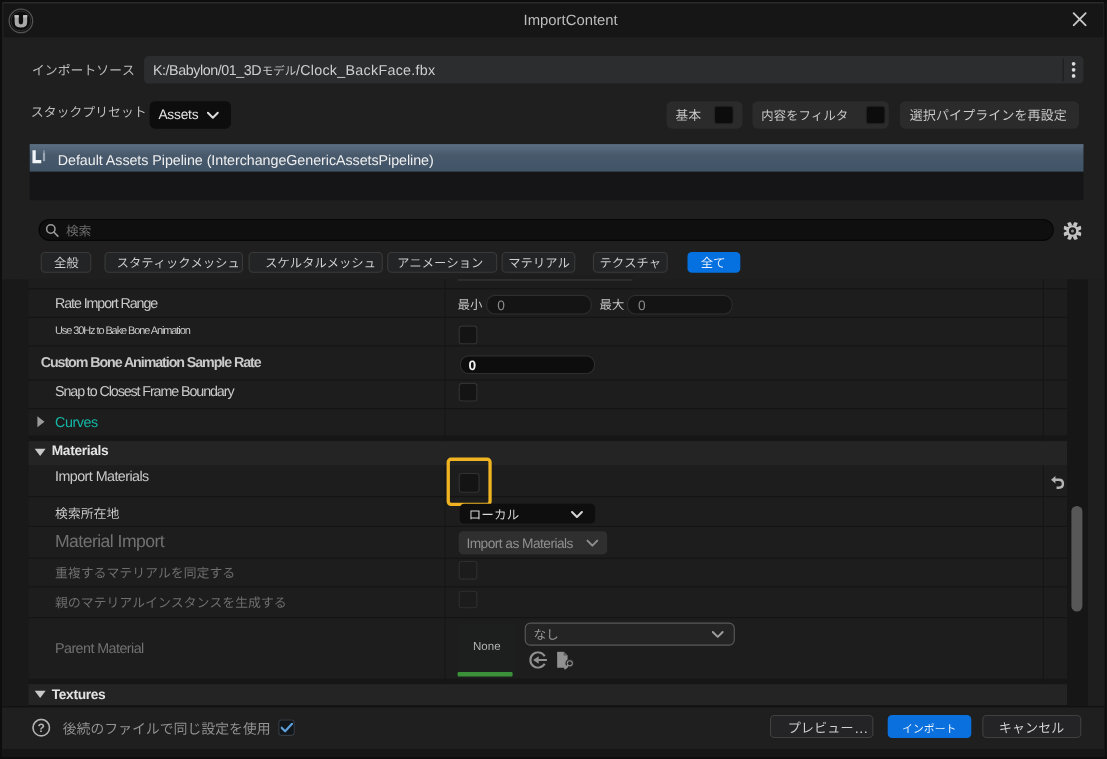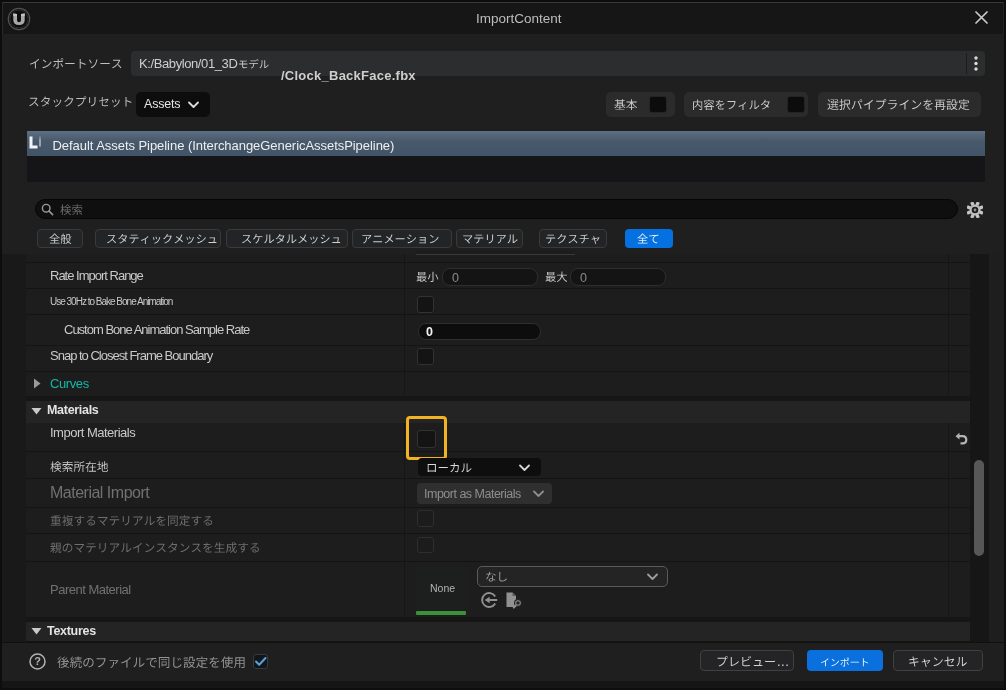--- a/index.html
+++ b/index.html
@@ -31,21 +31,21 @@
     </g>
   </svg>
 <div style="position:absolute;left:131px;top:51px;width:854px;height:25px;background:#2c2d2e;border-radius:4px;"></div>
 <div style="position:absolute;left:966px;top:53px;width:1px;height:21px;background:#1d1d1e;"></div>
 <div style="position:absolute;left:139px;top:56px;font-size:13px;color:#cecece;letter-spacing:-0.4px;font-weight:400;white-space:pre;">K:/Babylon/01_3D</div>
 <svg style="position:absolute;left:237.5px;top:57.3px;" width="33" height="15">
     <g transform="translate(0,11)">
       <path d="M1.9 -7.4Q2.1 -7.4 2.3 -7.4Q2.6 -7.3 2.8 -7.3Q3 -7.3 3.4 -7.3Q3.8 -7.3 4.3 -7.3Q4.7 -7.3 5.3 -7.3Q5.8 -7.3 6.3 -7.3Q6.8 -7.3 7.2 -7.3Q7.6 -7.3 7.8 -7.3Q8 -7.3 8.2 -7.4Q8.4 -7.4 8.6 -7.4V-6.6Q8.4 -6.6 8.2 -6.6Q8 -6.6 7.8 -6.6Q7.6 -6.6 7.2 -6.6Q6.8 -6.6 6.3 -6.6Q5.8 -6.6 5.2 -6.6Q4.7 -6.6 4.2 -6.6Q3.7 -6.6 3.3 -6.6Q3 -6.6 2.8 -6.6Q2.6 -6.6 2.3 -6.6Q2.1 -6.6 1.9 -6.6ZM5.1 -4Q5.1 -3.8 5.1 -3.4Q5.1 -3 5.1 -2.6Q5.1 -2.3 5.1 -2Q5.1 -1.7 5.1 -1.5Q5.1 -1.1 5.4 -0.9Q5.7 -0.7 6.4 -0.7Q7.1 -0.7 7.8 -0.7Q8.4 -0.7 9.1 -0.8L9.1 0.1Q8.7 0.1 8.2 0.1Q7.7 0.1 7.3 0.1Q6.8 0.2 6.3 0.2Q5.5 0.2 5 -0Q4.6 -0.2 4.4 -0.5Q4.2 -0.8 4.2 -1.2Q4.2 -1.5 4.2 -1.9Q4.2 -2.2 4.2 -2.6Q4.2 -3 4.2 -3.4Q4.2 -3.8 4.2 -4.1Q4.2 -4.2 4.2 -4.5Q4.2 -4.8 4.2 -5.1Q4.2 -5.4 4.2 -5.8Q4.2 -6.1 4.2 -6.4Q4.2 -6.7 4.2 -6.8L5.1 -6.8Q5.1 -6.7 5.1 -6.4Q5.1 -6.1 5.1 -5.7Q5.1 -5.4 5.1 -5Q5.1 -4.7 5.1 -4.4Q5.1 -4.1 5.1 -4ZM1.2 -4.4Q1.4 -4.4 1.7 -4.4Q2 -4.4 2.2 -4.4Q2.3 -4.4 2.7 -4.4Q3.1 -4.4 3.7 -4.4Q4.2 -4.4 4.8 -4.4Q5.4 -4.4 6 -4.4Q6.6 -4.4 7.2 -4.4Q7.7 -4.4 8.1 -4.4Q8.4 -4.4 8.6 -4.4Q8.7 -4.4 8.8 -4.4Q9 -4.4 9.2 -4.4Q9.3 -4.4 9.4 -4.4L9.4 -3.6Q9.3 -3.6 9 -3.6Q8.8 -3.6 8.6 -3.6Q8.4 -3.6 8.1 -3.6Q7.7 -3.6 7.2 -3.6Q6.6 -3.6 6 -3.6Q5.4 -3.6 4.8 -3.6Q4.2 -3.6 3.7 -3.6Q3.1 -3.6 2.7 -3.6Q2.3 -3.6 2.2 -3.6Q2 -3.6 1.7 -3.6Q1.4 -3.6 1.2 -3.6Z M12.5 -7.6Q12.7 -7.6 13 -7.6Q13.2 -7.5 13.5 -7.5Q13.6 -7.5 14 -7.5Q14.4 -7.5 14.8 -7.5Q15.3 -7.5 15.7 -7.5Q16.2 -7.5 16.5 -7.5Q16.9 -7.5 17.1 -7.5Q17.3 -7.5 17.5 -7.6Q17.8 -7.6 18 -7.6V-6.7Q17.8 -6.8 17.5 -6.8Q17.3 -6.8 17.1 -6.8Q16.9 -6.8 16.5 -6.8Q16.2 -6.8 15.7 -6.8Q15.3 -6.8 14.8 -6.8Q14.4 -6.8 14 -6.8Q13.6 -6.8 13.5 -6.8Q13.2 -6.8 13 -6.8Q12.7 -6.8 12.5 -6.7ZM11.3 -5Q11.5 -5 11.7 -5Q11.9 -4.9 12.2 -4.9Q12.3 -4.9 12.7 -4.9Q13.1 -4.9 13.7 -4.9Q14.3 -4.9 14.9 -4.9Q15.6 -4.9 16.3 -4.9Q16.9 -4.9 17.5 -4.9Q18.1 -4.9 18.5 -4.9Q18.9 -4.9 19 -4.9Q19.2 -4.9 19.4 -5Q19.6 -5 19.8 -5V-4.1Q19.6 -4.1 19.4 -4.1Q19.2 -4.2 19 -4.2Q18.9 -4.2 18.5 -4.2Q18.1 -4.2 17.5 -4.2Q16.9 -4.2 16.3 -4.2Q15.6 -4.2 14.9 -4.2Q14.3 -4.2 13.7 -4.2Q13.1 -4.2 12.7 -4.2Q12.3 -4.2 12.2 -4.2Q11.9 -4.2 11.7 -4.1Q11.5 -4.1 11.3 -4.1ZM16.2 -4.6Q16.2 -3.6 16 -2.8Q15.9 -2 15.5 -1.3Q15.4 -1 15 -0.6Q14.7 -0.3 14.3 0.1Q13.9 0.4 13.5 0.6L12.7 0Q13.3 -0.2 13.9 -0.7Q14.4 -1.1 14.7 -1.6Q15.1 -2.2 15.2 -2.9Q15.3 -3.7 15.3 -4.6ZM18.6 -8.4Q18.7 -8.3 18.9 -8Q19 -7.8 19.2 -7.5Q19.3 -7.2 19.4 -7L18.9 -6.8Q18.7 -7.1 18.5 -7.5Q18.2 -7.9 18 -8.2ZM19.7 -8.9Q19.8 -8.7 20 -8.4Q20.2 -8.2 20.3 -7.9Q20.5 -7.6 20.6 -7.5L20 -7.2Q19.9 -7.5 19.6 -7.9Q19.4 -8.3 19.2 -8.6Z M26.2 -0.2Q26.3 -0.3 26.3 -0.5Q26.3 -0.6 26.3 -0.8Q26.3 -0.9 26.3 -1.3Q26.3 -1.6 26.3 -2.1Q26.3 -2.6 26.3 -3.2Q26.3 -3.9 26.3 -4.5Q26.3 -5.1 26.3 -5.6Q26.3 -6.1 26.3 -6.5Q26.3 -6.9 26.3 -7Q26.3 -7.3 26.3 -7.5Q26.3 -7.7 26.3 -7.8H27.2Q27.2 -7.7 27.2 -7.5Q27.2 -7.3 27.2 -7Q27.2 -6.9 27.2 -6.5Q27.2 -6.1 27.2 -5.6Q27.2 -5.1 27.2 -4.5Q27.2 -3.9 27.2 -3.3Q27.2 -2.7 27.2 -2.2Q27.2 -1.7 27.2 -1.4Q27.2 -1.1 27.2 -1Q27.7 -1.3 28.2 -1.6Q28.8 -2 29.3 -2.5Q29.8 -3 30.2 -3.6L30.7 -2.9Q30.3 -2.3 29.7 -1.7Q29.1 -1.2 28.4 -0.7Q27.8 -0.3 27.2 0Q27 0.1 26.9 0.1Q26.9 0.2 26.8 0.2ZM21.5 -0.3Q22.1 -0.7 22.6 -1.4Q23.1 -2.1 23.3 -2.8Q23.4 -3.2 23.5 -3.7Q23.5 -4.2 23.6 -4.8Q23.6 -5.4 23.6 -6Q23.6 -6.6 23.6 -7Q23.6 -7.2 23.6 -7.4Q23.6 -7.6 23.5 -7.8H24.5Q24.5 -7.7 24.5 -7.6Q24.5 -7.5 24.5 -7.3Q24.4 -7.2 24.4 -7Q24.4 -6.6 24.4 -6Q24.4 -5.4 24.4 -4.8Q24.3 -4.1 24.3 -3.6Q24.2 -3 24.1 -2.6Q23.9 -1.8 23.4 -1Q22.9 -0.3 22.3 0.3Z" fill="#cecece"></path>
     </g>
   </svg>
-<div style="position:absolute;left:269px;top:68px;font-size:13px;color:#cecece;letter-spacing:0.25px;font-weight:700;white-space:pre;margin-left:12px;">/Clock_BackFace.fbx</div>
+<div style="position:absolute;left:269px;top:56px;font-size:13px;color:#cecece;letter-spacing:0.25px;font-weight:400;white-space:pre;">/Clock_BackFace.fbx</div>
 <svg style="position:absolute;left:972px;top:54px" width="8" height="20">
 <circle cx="4" cy="4" r="1.7" fill="#dcdcdc"></circle>
     <circle cx="4" cy="9.5" r="1.7" fill="#dcdcdc"></circle>
     <circle cx="4" cy="15" r="1.7" fill="#dcdcdc"></circle>
   </svg>
 <svg style="position:absolute;left:28px;top:93px;" width="107" height="17">
     <g transform="translate(0,13)">
       <path d="M9.4 -7.8Q9.3 -7.8 9.2 -7.6Q9.1 -7.4 9.1 -7.3Q8.8 -6.7 8.5 -6Q8.1 -5.3 7.7 -4.7Q7.2 -4 6.7 -3.4Q6.1 -2.7 5.3 -2Q4.6 -1.3 3.7 -0.8Q2.8 -0.2 1.9 0.3L1.2 -0.5Q2.1 -0.9 3 -1.5Q3.9 -2 4.6 -2.7Q5.4 -3.3 6 -4Q6.4 -4.5 6.8 -5Q7.2 -5.6 7.5 -6.2Q7.8 -6.8 7.9 -7.3Q7.8 -7.3 7.5 -7.3Q7.1 -7.3 6.7 -7.3Q6.2 -7.3 5.6 -7.3Q5.1 -7.3 4.6 -7.3Q4.2 -7.3 3.8 -7.3Q3.5 -7.3 3.4 -7.3Q3.2 -7.3 2.9 -7.2Q2.7 -7.2 2.5 -7.2Q2.3 -7.2 2.2 -7.2V-8.3Q2.3 -8.2 2.5 -8.2Q2.7 -8.2 2.9 -8.2Q3.2 -8.2 3.4 -8.2Q3.5 -8.2 3.8 -8.2Q4.2 -8.2 4.6 -8.2Q5.1 -8.2 5.6 -8.2Q6.2 -8.2 6.6 -8.2Q7.1 -8.2 7.4 -8.2Q7.8 -8.2 7.9 -8.2Q8.2 -8.2 8.4 -8.2Q8.6 -8.2 8.8 -8.3ZM6.9 -4.1Q7.4 -3.7 7.9 -3.2Q8.4 -2.7 8.9 -2.2Q9.4 -1.7 9.8 -1.2Q10.2 -0.8 10.5 -0.4L9.7 0.3Q9.3 -0.2 8.7 -0.9Q8.1 -1.5 7.5 -2.2Q6.9 -2.8 6.2 -3.4Z M16.6 -5.4Q17.1 -5 17.7 -4.6Q18.4 -4.2 19 -3.8Q19.6 -3.4 20.1 -3Q20.7 -2.6 21.1 -2.2L20.5 -1.4Q20 -1.8 19.5 -2.2Q18.9 -2.6 18.3 -3.1Q17.7 -3.5 17.1 -4Q16.5 -4.4 15.9 -4.7ZM21.9 -7.5Q21.8 -7.4 21.8 -7.2Q21.7 -7 21.6 -6.9Q21.5 -6.3 21.2 -5.6Q20.9 -4.9 20.5 -4.2Q20 -3.5 19.5 -2.9Q18.7 -1.9 17.6 -1Q16.4 -0.1 14.7 0.5L13.9 -0.2Q15 -0.5 15.9 -1Q16.8 -1.5 17.5 -2.1Q18.2 -2.7 18.7 -3.4Q19.2 -3.9 19.5 -4.6Q19.9 -5.2 20.2 -5.8Q20.5 -6.5 20.6 -7H16.3L16.7 -7.9H20.4Q20.6 -7.9 20.8 -7.9Q21 -7.9 21.1 -8ZM18 -9.2Q17.8 -9 17.7 -8.7Q17.5 -8.4 17.4 -8.3Q17.1 -7.6 16.5 -6.9Q16 -6.1 15.2 -5.3Q14.5 -4.6 13.6 -3.9L12.8 -4.5Q13.8 -5.2 14.5 -5.9Q15.3 -6.6 15.8 -7.4Q16.3 -8.1 16.5 -8.6Q16.6 -8.8 16.7 -9Q16.9 -9.3 16.9 -9.5Z M29.1 -6.7Q29.1 -6.6 29.3 -6.2Q29.4 -5.9 29.5 -5.5Q29.7 -5.1 29.8 -4.8Q29.9 -4.4 30 -4.2L29.1 -3.9Q29.1 -4.1 28.9 -4.4Q28.8 -4.8 28.7 -5.2Q28.6 -5.6 28.4 -5.9Q28.3 -6.2 28.2 -6.4ZM33.3 -6.1Q33.2 -5.9 33.2 -5.8Q33.1 -5.6 33.1 -5.5Q32.9 -4.5 32.5 -3.6Q32.1 -2.7 31.5 -1.9Q30.6 -0.9 29.6 -0.2Q28.6 0.5 27.6 0.9L26.9 0.1Q27.5 -0.1 28.2 -0.5Q28.9 -0.8 29.6 -1.3Q30.2 -1.8 30.7 -2.4Q31.1 -2.9 31.4 -3.6Q31.8 -4.2 32 -4.9Q32.2 -5.7 32.3 -6.4ZM26.3 -6.1Q26.4 -6 26.6 -5.6Q26.7 -5.3 26.9 -4.9Q27 -4.5 27.2 -4.1Q27.3 -3.7 27.4 -3.5L26.5 -3.2Q26.4 -3.4 26.3 -3.8Q26.2 -4.2 26 -4.6Q25.8 -5 25.7 -5.3Q25.6 -5.7 25.5 -5.8Z M45.3 -7.3Q45.2 -7.2 45.2 -7Q45.1 -6.8 45 -6.7Q44.9 -6.1 44.6 -5.4Q44.3 -4.7 43.9 -4Q43.5 -3.3 43 -2.7Q42.2 -1.7 41 -0.9Q39.9 -0.1 38.3 0.5L37.4 -0.2Q38.5 -0.6 39.4 -1Q40.2 -1.5 40.9 -2Q41.6 -2.6 42.1 -3.2Q42.6 -3.7 43 -4.4Q43.3 -5 43.6 -5.7Q43.9 -6.3 44 -6.8H39.7L40 -7.7Q40.2 -7.7 40.6 -7.7Q40.9 -7.7 41.4 -7.7Q41.9 -7.7 42.4 -7.7Q42.9 -7.7 43.3 -7.7Q43.6 -7.7 43.8 -7.7Q44 -7.7 44.2 -7.7Q44.4 -7.7 44.5 -7.8ZM41.4 -9.1Q41.2 -8.9 41.1 -8.6Q41 -8.3 40.9 -8.2Q40.5 -7.5 40 -6.8Q39.5 -6 38.7 -5.3Q38 -4.6 37.1 -4L36.3 -4.6Q37 -5 37.6 -5.5Q38.2 -6.1 38.7 -6.6Q39.1 -7.1 39.4 -7.6Q39.7 -8.1 39.9 -8.5Q40 -8.7 40.1 -8.9Q40.2 -9.2 40.3 -9.4Z M56.2 -8.4Q56.2 -8.1 56.4 -7.9Q56.7 -7.6 57 -7.6Q57.3 -7.6 57.5 -7.9Q57.8 -8.1 57.8 -8.4Q57.8 -8.7 57.5 -9Q57.3 -9.2 57 -9.2Q56.7 -9.2 56.4 -9Q56.2 -8.7 56.2 -8.4ZM55.7 -8.4Q55.7 -8.8 55.9 -9.1Q56 -9.4 56.3 -9.5Q56.6 -9.7 57 -9.7Q57.4 -9.7 57.7 -9.5Q58 -9.4 58.1 -9.1Q58.3 -8.8 58.3 -8.4Q58.3 -8 58.1 -7.7Q58 -7.4 57.7 -7.3Q57.4 -7.1 57 -7.1Q56.6 -7.1 56.3 -7.3Q56 -7.4 55.9 -7.7Q55.7 -8 55.7 -8.4ZM56.7 -7.6Q56.6 -7.5 56.6 -7.4Q56.6 -7.2 56.5 -7Q56.4 -6.6 56.3 -6Q56.1 -5.5 55.9 -4.9Q55.7 -4.3 55.4 -3.7Q55.1 -3.2 54.8 -2.7Q54.2 -2 53.6 -1.5Q52.9 -0.9 52.1 -0.4Q51.2 0.1 50.2 0.4L49.4 -0.5Q50.5 -0.8 51.4 -1.2Q52.2 -1.6 52.8 -2.1Q53.5 -2.7 53.9 -3.3Q54.4 -3.8 54.7 -4.5Q55 -5.2 55.2 -5.8Q55.4 -6.5 55.5 -7.1Q55.3 -7.1 54.8 -7.1Q54.4 -7.1 53.8 -7.1Q53.2 -7.1 52.5 -7.1Q51.8 -7.1 51.2 -7.1Q50.6 -7.1 50.1 -7.1Q49.7 -7.1 49.5 -7.1Q49.1 -7.1 48.8 -7.1Q48.6 -7.1 48.3 -7.1V-8.1Q48.5 -8.1 48.7 -8.1Q48.9 -8 49.1 -8Q49.3 -8 49.5 -8Q49.6 -8 50 -8Q50.4 -8 50.9 -8Q51.4 -8 51.9 -8Q52.5 -8 53 -8Q53.6 -8 54.1 -8Q54.6 -8 54.9 -8Q55.3 -8 55.4 -8Q55.5 -8 55.7 -8Q55.8 -8 56 -8.1Z M67.6 -8.9Q67.6 -8.7 67.6 -8.4Q67.5 -8.2 67.5 -7.9Q67.5 -7.6 67.5 -7.3Q67.5 -6.9 67.5 -6.5Q67.5 -6.2 67.5 -6Q67.5 -4.9 67.5 -4.2Q67.4 -3.4 67.2 -2.9Q67.1 -2.4 66.9 -2Q66.6 -1.6 66.3 -1.2Q65.9 -0.8 65.5 -0.4Q65 -0.1 64.5 0.1Q64 0.3 63.5 0.5L62.8 -0.3Q63.6 -0.5 64.3 -0.9Q65 -1.3 65.6 -1.9Q65.9 -2.3 66.1 -2.6Q66.3 -3 66.4 -3.5Q66.5 -3.9 66.5 -4.6Q66.5 -5.2 66.5 -6Q66.5 -6.2 66.5 -6.6Q66.5 -7 66.5 -7.3Q66.5 -7.7 66.5 -7.9Q66.5 -8.2 66.5 -8.4Q66.5 -8.7 66.5 -8.9ZM62.1 -8.8Q62.1 -8.6 62.1 -8.4Q62.1 -8.2 62.1 -7.9Q62.1 -7.9 62.1 -7.6Q62.1 -7.3 62.1 -6.9Q62.1 -6.5 62.1 -6Q62.1 -5.6 62.1 -5.2Q62.1 -4.8 62.1 -4.5Q62.1 -4.2 62.1 -4Q62.1 -3.8 62.1 -3.6Q62.1 -3.3 62.1 -3.1H61.1Q61.1 -3.3 61.1 -3.5Q61.1 -3.8 61.1 -4Q61.1 -4.2 61.1 -4.5Q61.1 -4.8 61.1 -5.2Q61.1 -5.6 61.1 -6Q61.1 -6.5 61.1 -6.9Q61.1 -7.3 61.1 -7.6Q61.1 -7.9 61.1 -7.9Q61.1 -8.1 61.1 -8.4Q61.1 -8.6 61.1 -8.8Z M73.8 -1.5Q73.8 -1.8 73.8 -2.3Q73.8 -2.8 73.8 -3.4Q73.8 -4 73.8 -4.7Q73.8 -5.3 73.8 -6Q73.8 -6.6 73.8 -7.1Q73.8 -7.7 73.8 -8Q73.8 -8.1 73.8 -8.3Q73.8 -8.5 73.8 -8.7Q73.7 -8.9 73.7 -9H74.8Q74.8 -8.8 74.7 -8.5Q74.7 -8.2 74.7 -8Q74.7 -7.7 74.7 -7.2Q74.7 -6.7 74.7 -6.1Q74.7 -5.5 74.7 -4.8Q74.7 -4.2 74.7 -3.6Q74.7 -3 74.7 -2.5Q74.7 -2 74.7 -1.8Q74.7 -1.4 74.9 -1.1Q75 -0.9 75.4 -0.8Q75.7 -0.7 76.4 -0.7Q77.1 -0.7 77.7 -0.7Q78.3 -0.8 78.9 -0.8Q79.5 -0.9 80.1 -1L80 -0Q79.5 0 78.9 0.1Q78.4 0.2 77.7 0.2Q77.1 0.2 76.4 0.2Q75.5 0.2 75 0.1Q74.5 0 74.2 -0.2Q74 -0.4 73.9 -0.8Q73.8 -1.1 73.8 -1.5ZM80.6 -6.7Q80.5 -6.6 80.4 -6.5Q80.3 -6.4 80.3 -6.3Q80.1 -5.9 79.8 -5.5Q79.5 -5 79.2 -4.6Q78.9 -4.1 78.6 -3.7Q78.2 -3.2 77.9 -2.9L77.1 -3.3Q77.5 -3.7 77.9 -4.3Q78.3 -4.8 78.7 -5.3Q79 -5.8 79.2 -6.1Q79.1 -6.1 78.7 -6Q78.3 -5.9 77.6 -5.8Q77 -5.7 76.3 -5.5Q75.5 -5.4 74.7 -5.2Q73.9 -5.1 73.2 -4.9Q72.5 -4.8 71.9 -4.7Q71.4 -4.6 71.1 -4.5L70.9 -5.5Q71.2 -5.5 71.8 -5.6Q72.3 -5.7 73.1 -5.8Q73.8 -6 74.5 -6.1Q75.3 -6.3 76.1 -6.4Q76.8 -6.6 77.5 -6.7Q78.1 -6.8 78.6 -6.9Q79.1 -7 79.3 -7.1Q79.4 -7.1 79.6 -7.2Q79.8 -7.2 79.9 -7.3Z M87.6 -6.7Q87.6 -6.6 87.8 -6.2Q87.9 -5.9 88 -5.5Q88.2 -5.1 88.3 -4.8Q88.4 -4.4 88.5 -4.2L87.6 -3.9Q87.6 -4.1 87.4 -4.4Q87.3 -4.8 87.2 -5.2Q87.1 -5.6 86.9 -5.9Q86.8 -6.2 86.7 -6.4ZM91.8 -6.1Q91.7 -5.9 91.7 -5.8Q91.6 -5.6 91.6 -5.5Q91.4 -4.5 91 -3.6Q90.6 -2.7 90 -1.9Q89.1 -0.9 88.1 -0.2Q87.1 0.5 86.1 0.9L85.4 0.1Q86 -0.1 86.7 -0.5Q87.4 -0.8 88.1 -1.3Q88.7 -1.8 89.2 -2.4Q89.6 -2.9 89.9 -3.6Q90.3 -4.2 90.5 -4.9Q90.7 -5.7 90.8 -6.4ZM84.8 -6.1Q84.9 -6 85.1 -5.6Q85.2 -5.3 85.4 -4.9Q85.5 -4.5 85.7 -4.1Q85.8 -3.7 85.9 -3.5L85 -3.2Q84.9 -3.4 84.8 -3.8Q84.7 -4.2 84.5 -4.6Q84.3 -5 84.2 -5.3Q84.1 -5.7 84 -5.8Z M97.5 -1Q97.5 -1.2 97.5 -1.7Q97.5 -2.2 97.5 -2.9Q97.5 -3.6 97.5 -4.3Q97.5 -5.1 97.5 -5.8Q97.5 -6.5 97.5 -7Q97.5 -7.6 97.5 -7.8Q97.5 -8.1 97.5 -8.4Q97.5 -8.8 97.5 -9.1H98.6Q98.6 -8.8 98.5 -8.4Q98.5 -8.1 98.5 -7.8Q98.5 -7.4 98.5 -6.7Q98.5 -6.1 98.5 -5.4Q98.5 -4.7 98.5 -4Q98.5 -3.3 98.5 -2.6Q98.5 -2 98.5 -1.6Q98.5 -1.2 98.5 -1Q98.5 -0.8 98.5 -0.6Q98.5 -0.3 98.6 -0.1Q98.6 0.2 98.6 0.4H97.5Q97.5 0.1 97.5 -0.3Q97.5 -0.7 97.5 -1ZM98.3 -6Q98.9 -5.8 99.6 -5.6Q100.3 -5.3 101 -5.1Q101.7 -4.8 102.4 -4.5Q103 -4.2 103.5 -4L103.1 -3Q102.6 -3.3 102 -3.6Q101.4 -3.8 100.7 -4.1Q100 -4.4 99.4 -4.6Q98.8 -4.8 98.3 -5Z" fill="#bfbfbf"></path>
     </g>
   </svg>
@@ -158,21 +158,21 @@
 <div style="position:absolute;left:26px;top:561px;width:944px;height:1px;background:#141414;"></div>
 <div style="position:absolute;left:26px;top:396px;width:944px;height:5px;background:#161616;"></div>
 <div style="position:absolute;left:26px;top:617px;width:944px;height:5px;background:#161616;"></div>
 <div style="position:absolute;left:26px;top:641px;width:944px;height:1px;background:#141414;"></div>
 <div style="position:absolute;left:404px;top:254px;width:1px;height:388px;background:#161616;"></div>
 <div style="position:absolute;left:948px;top:254px;width:1px;height:388px;background:#161616;"></div>
 <div style="position:absolute;left:26px;top:401px;width:944px;height:22px;background:#242424;"></div>
 <div style="position:absolute;left:26px;top:622px;width:944px;height:19px;background:#242424;"></div>
 <div style="position:absolute;left:50px;top:268px;font-size:13px;color:#c9c9c9;letter-spacing:-1px;font-weight:400;white-space:pre;">Rate Import Range</div>
 <div style="position:absolute;left:50px;top:296px;font-size:10px;color:#c9c9c9;letter-spacing:-1px;font-weight:400;white-space:pre;">Use 30Hz to Bake Bone Animation</div>
-<div style="position:absolute;left:64px;top:322px;font-size:13px;color:#c9c9c9;letter-spacing:-1px;font-weight:400;white-space:pre;">Custom Bone Animation Sample Rate</div>
+<div style="position:absolute;left:37px;top:322px;font-size:13px;color:#c9c9c9;letter-spacing:-1px;font-weight:700;white-space:pre;">Custom Bone Animation Sample Rate</div>
 <div style="position:absolute;left:50px;top:348px;font-size:13px;color:#c9c9c9;letter-spacing:-1px;font-weight:400;white-space:pre;">Snap to Closest Frame Boundary</div>
 <svg style="position:absolute;left:33px;top:378px" width="8" height="11">
     <path d="M1 0.5 L1 10.5 L7.5 5.5 Z" fill="#9a9a9a"></path>
   </svg>
 <div style="position:absolute;left:50px;top:376px;font-size:13px;color:#14b8a6;letter-spacing:-0.4px;font-weight:400;white-space:pre;">Curves</div>
 <svg style="position:absolute;left:31px;top:407px" width="11" height="8">
     <path d="M0.5 1 L10.5 1 L5.5 7.5 Z" fill="#c9c9c9"></path>
   </svg>
 <div style="position:absolute;left:47px;top:403px;font-size:12.5px;color:#e3e3e3;letter-spacing:-0.3px;font-weight:700;white-space:pre;">Materials</div>
 <div style="position:absolute;left:50px;top:425px;font-size:13px;color:#c9c9c9;letter-spacing:-0.5px;font-weight:400;white-space:pre;">Import Materials</div>

